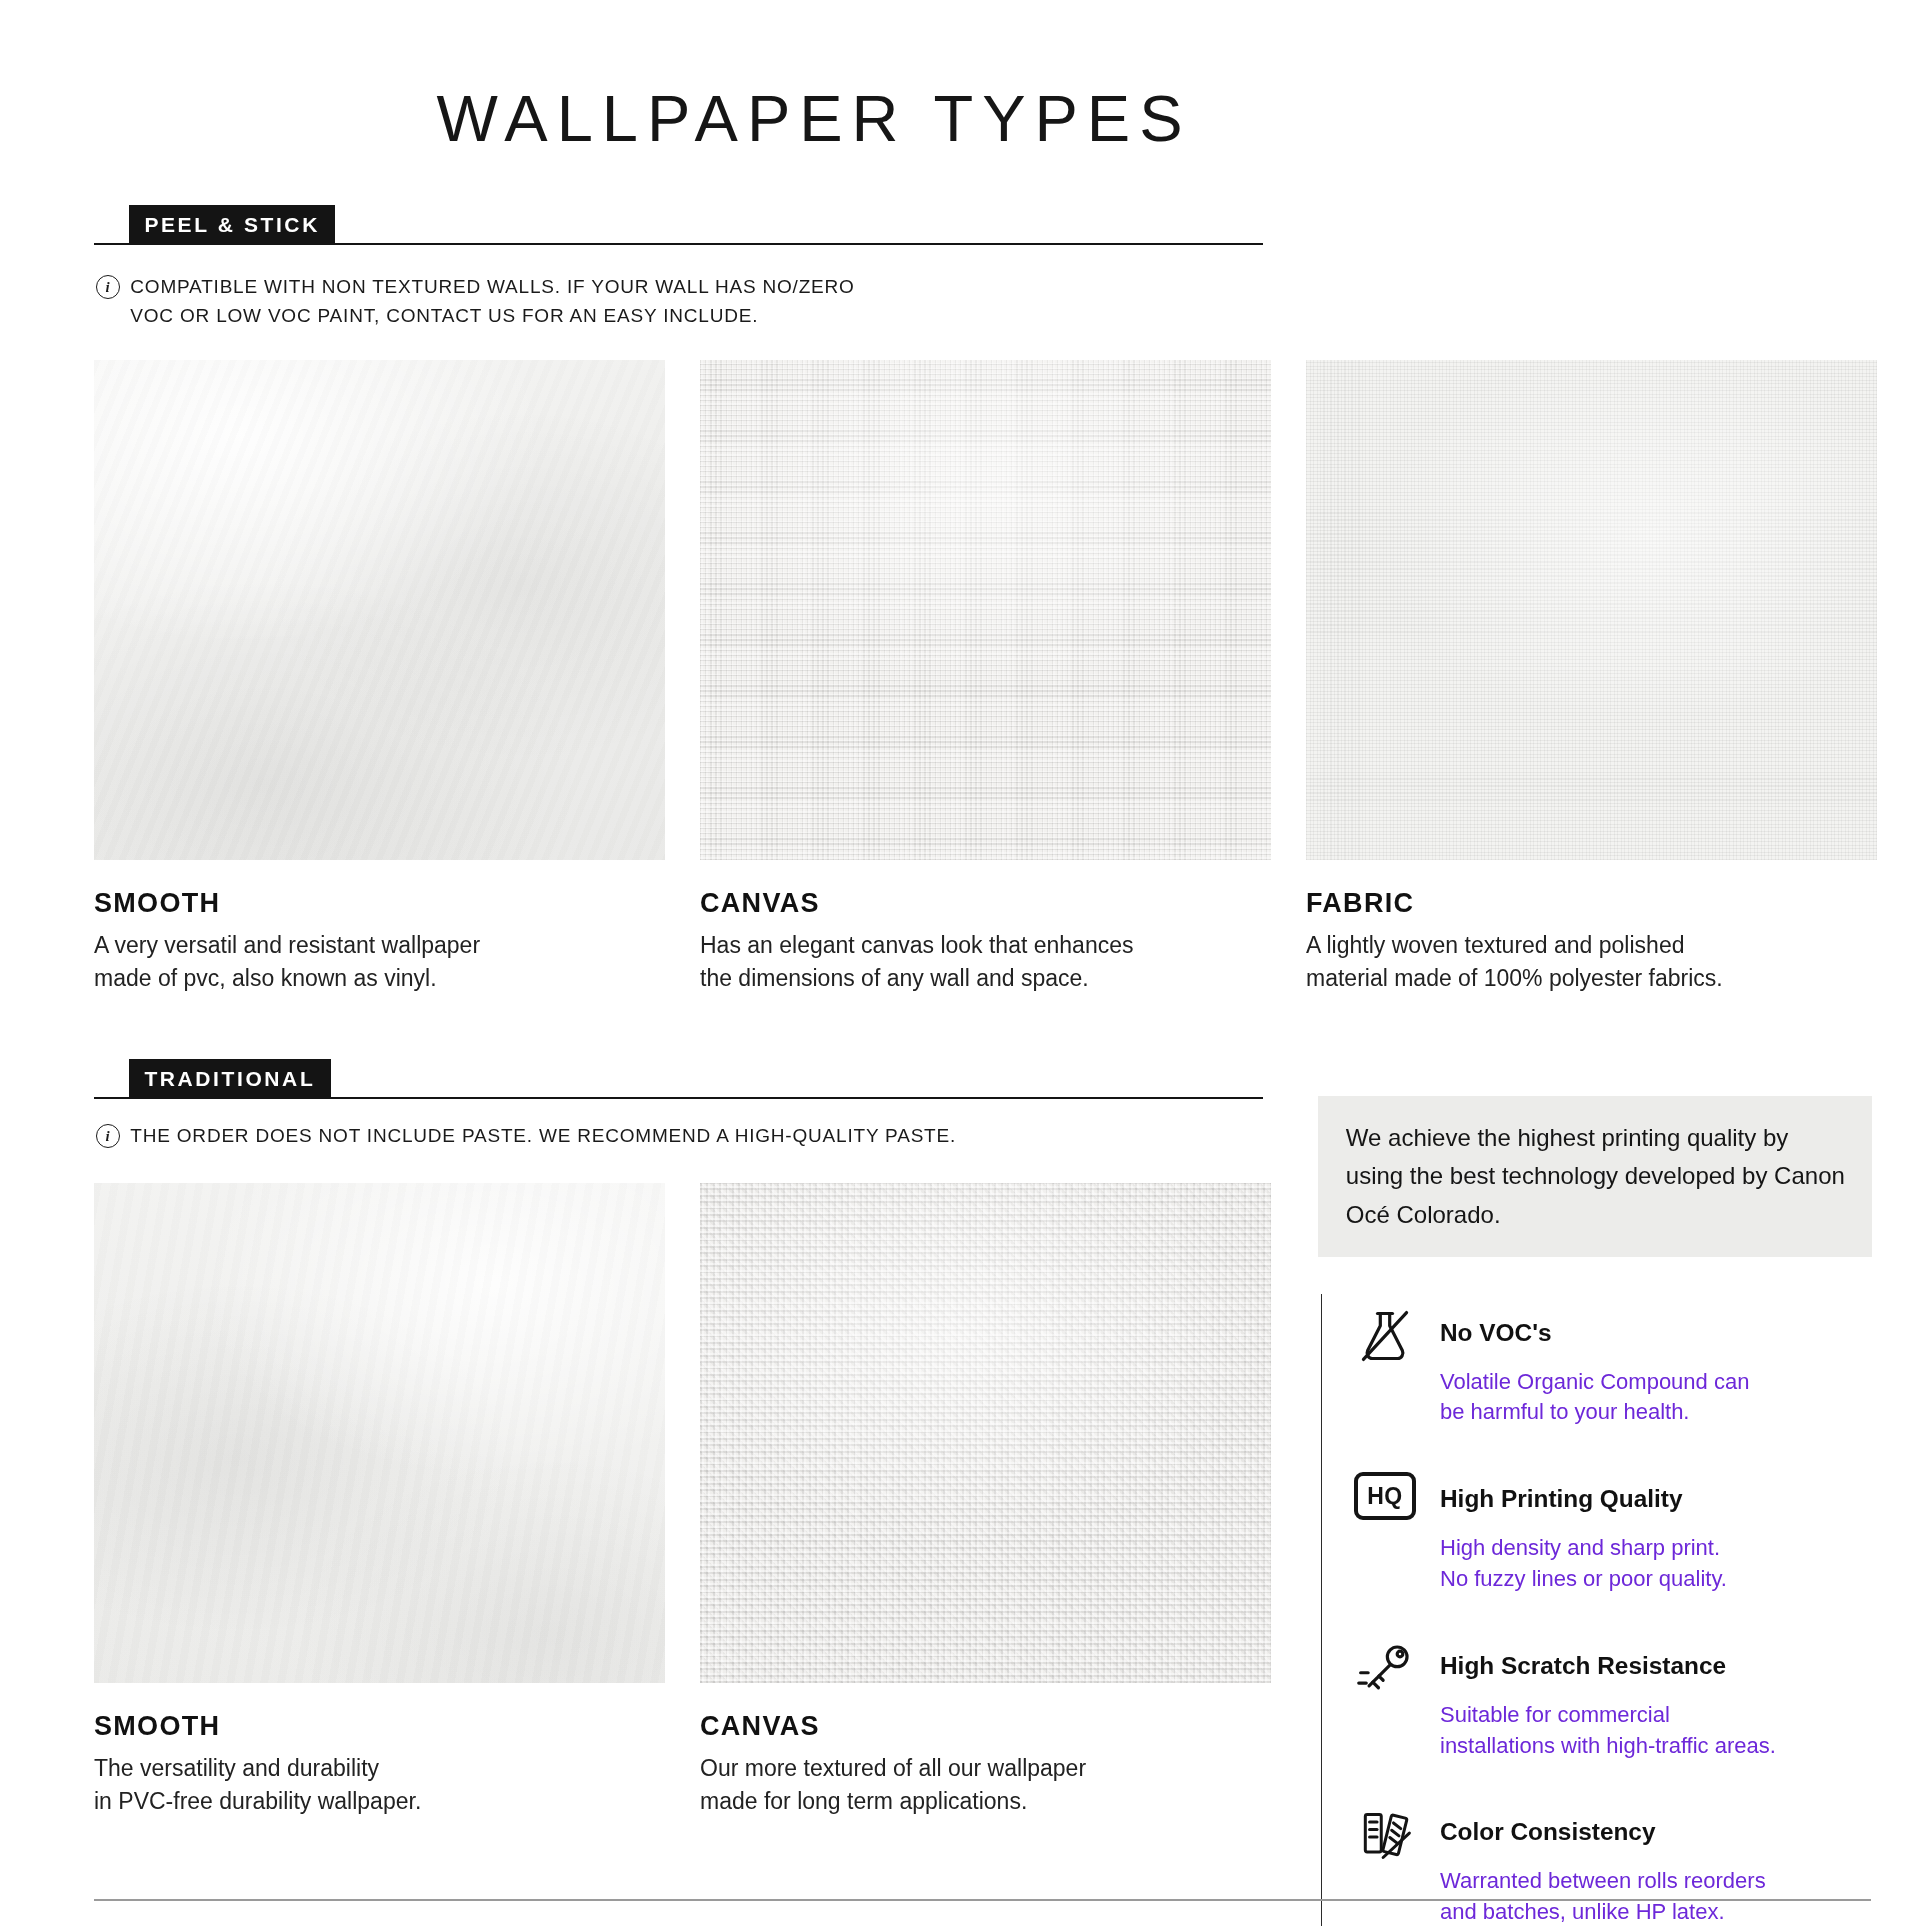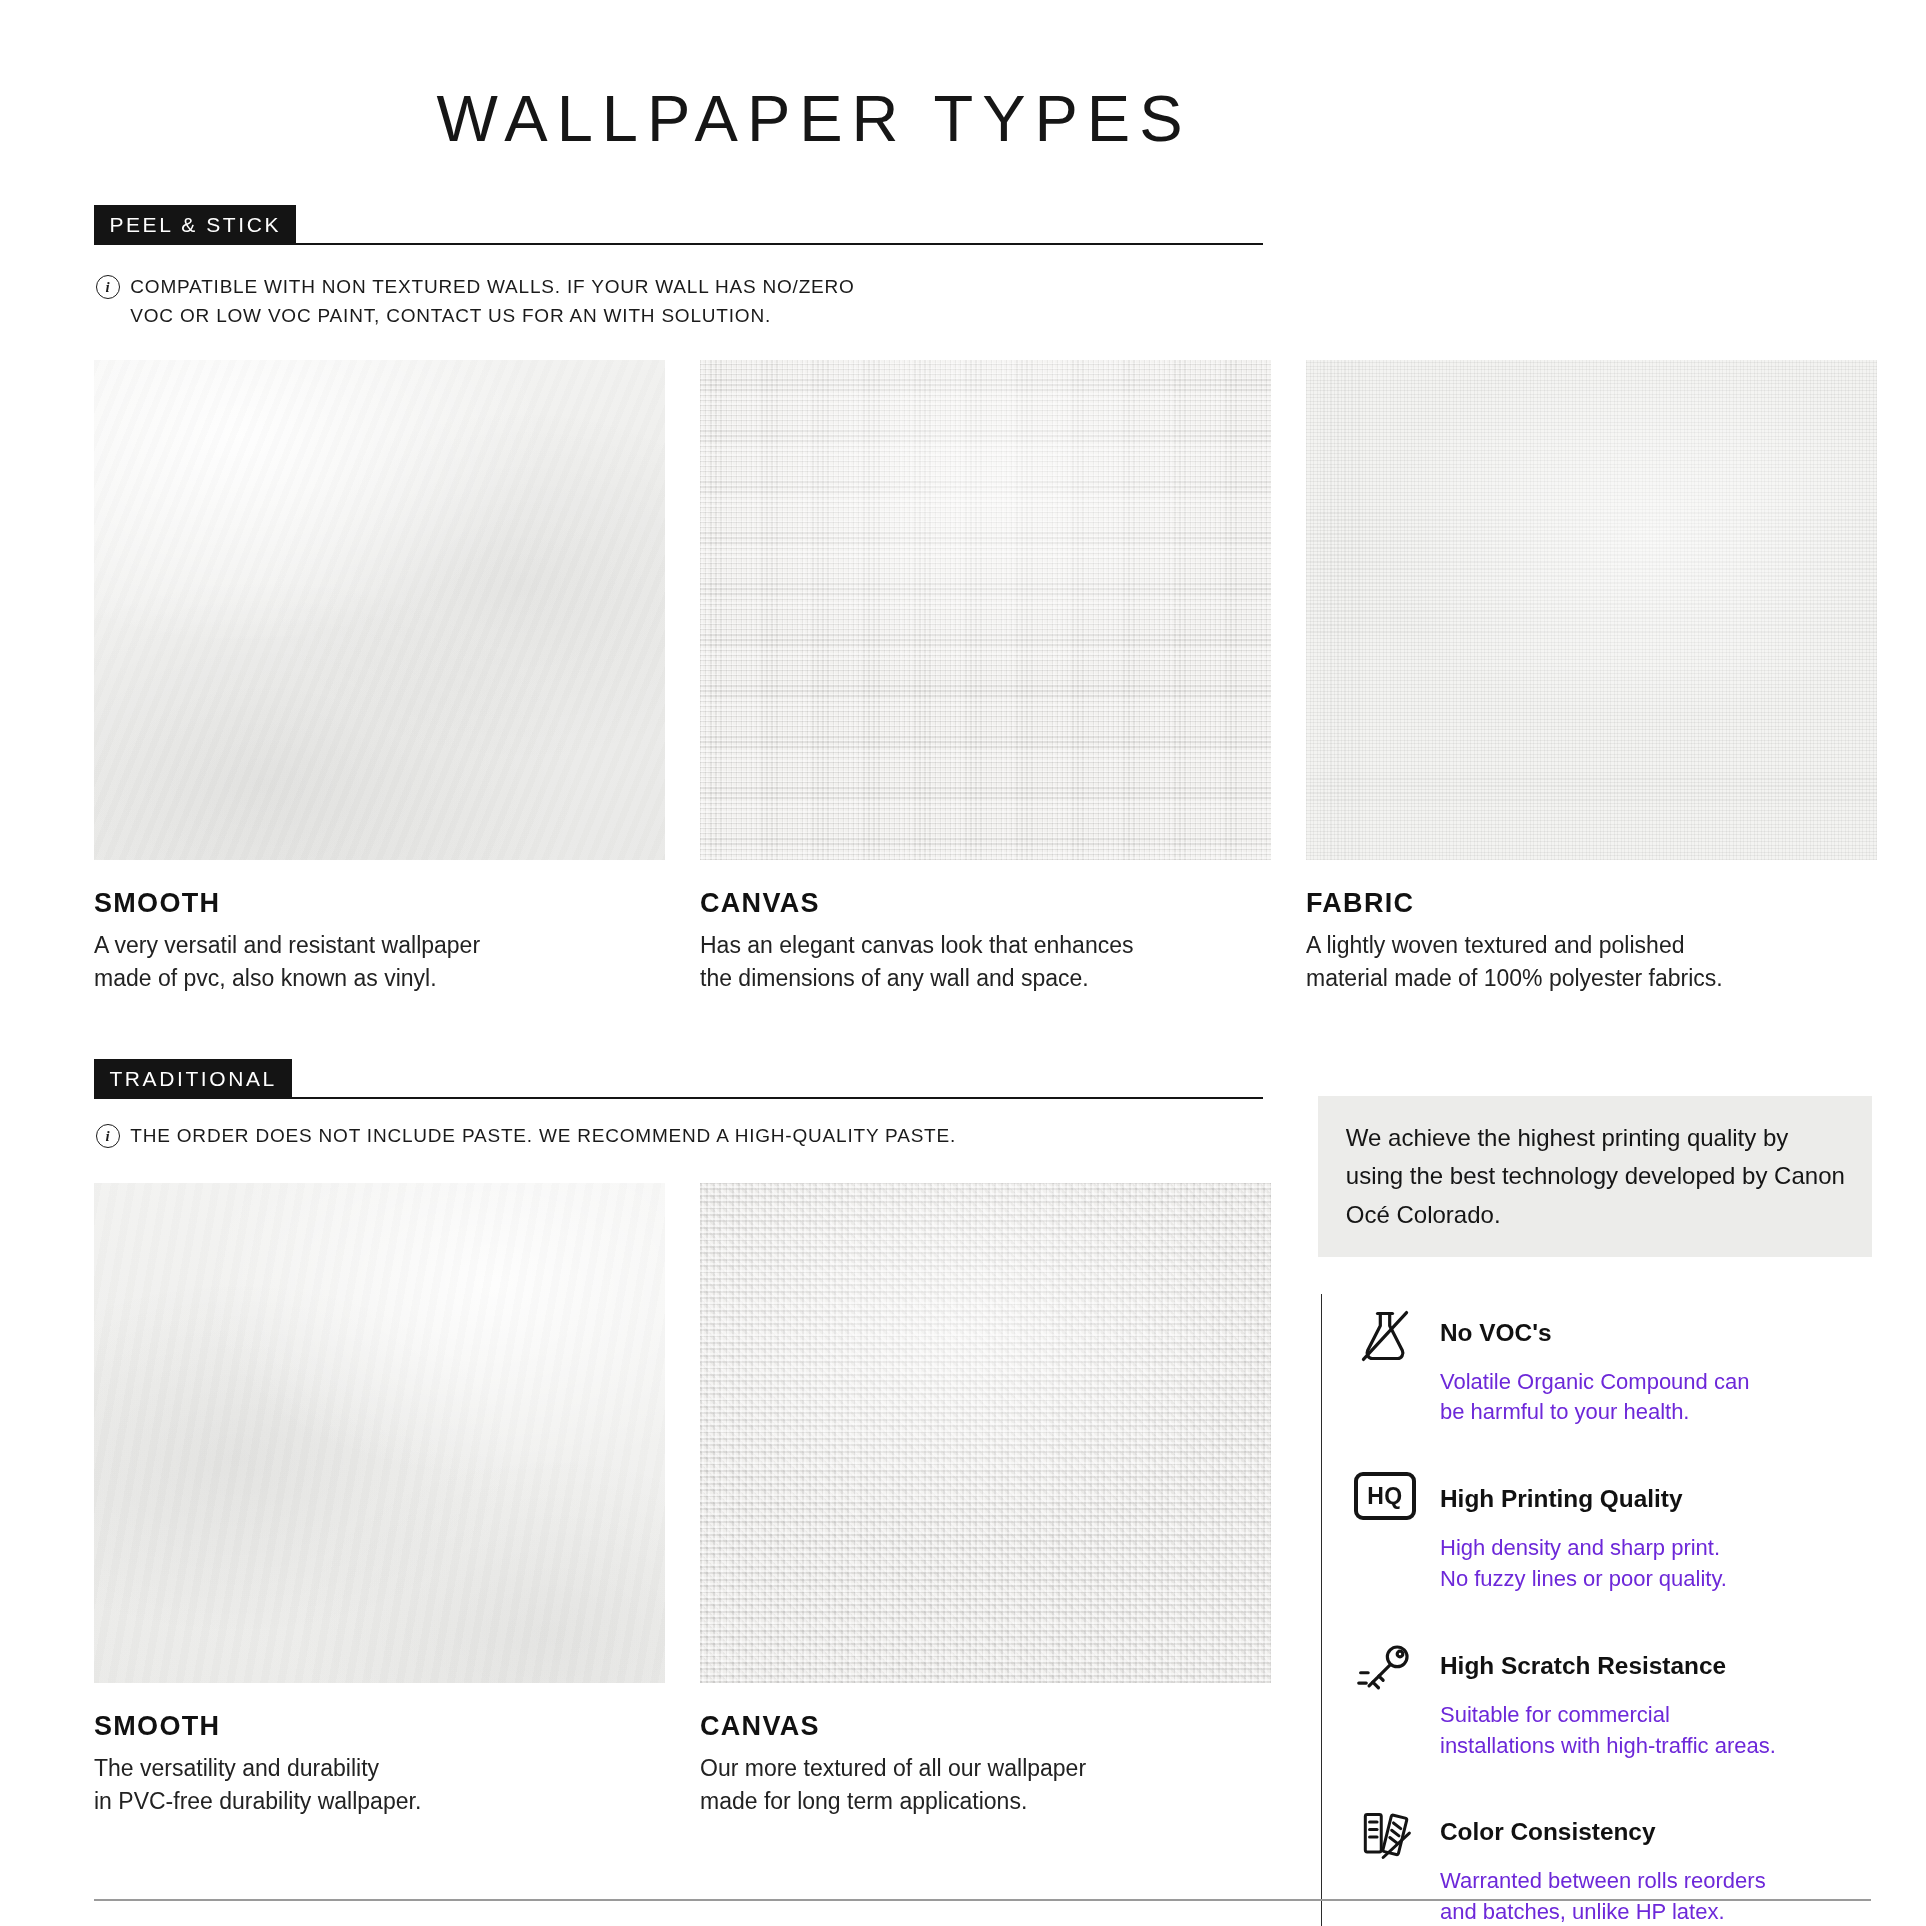--- a/index.html
+++ b/index.html
@@ -7,21 +7,21 @@
   .page { position:relative; width:1926px; height:1926px; background:#ffffff; overflow:hidden;padding-left:41px; }
 
   .title { position:absolute; top:81px; left:814px; transform:translateX(-50%);
            font-size:65px; font-weight:500; letter-spacing:9px; color:#161616;
            white-space:nowrap; margin:0; }
 
   .section-header { position:absolute; left:94px; width:1169px; border-bottom:2.6px solid #141414; }
   .peel-header { top:205px; }
   .trad-header { top:1059px; }
   .badge { display:inline-block; background:#141414; color:#ffffff; font-size:21px;
-           font-weight:400; letter-spacing:2.6px; padding:7.7px 15.4px 6.4px; vertical-align:bottom; }
+           font-weight:700; letter-spacing:2.6px; padding:7.7px 15.4px 6.4px; vertical-align:bottom;margin-left:35px; }
 
   .note { position:absolute; left:96px; display:flex; align-items:flex-start; gap:10.3px;
           font-size:19px; letter-spacing:0.8px; line-height:1.55; color:#1a1a1a; }
   .note-peel { top:272px; }
   .note-trad { top:1121px; }
   .info-icon { flex:none; width:22px; height:22px; border:1.9px solid #1a1a1a; border-radius:50%;
                display:flex; align-items:center; justify-content:center; font-size:14.8px;
                font-weight:700; font-family:"Liberation Serif", serif; font-style:italic; margin-top:3.2px; }
 
   .swatch-row { position:absolute; left:94px; display:flex; gap:35px; }
@@ -98,21 +98,21 @@
   <h1 class="title">WALLPAPER TYPES</h1>
 
   <div class="section-header peel-header">
     <span class="badge">PEEL &amp; STICK</span>
   </div>
 
   <div class="note note-peel">
     <span class="info-icon">i</span>
     <div>
       <div>COMPATIBLE WITH NON TEXTURED WALLS. IF YOUR WALL HAS NO/ZERO</div>
-      <div>VOC OR LOW VOC PAINT, CONTACT US FOR AN WITH SOLUTION.</div>
+      <div>VOC OR LOW VOC PAINT, CONTACT US FOR AN EASY INCLUDE.</div>
     </div>
   </div>
 
   <div class="swatch-row row-peel">
     <div class="card">
       <div class="swatch tex-smooth"></div>
       <div class="swatch-name">SMOOTH</div>
       <div class="swatch-desc">
         <div>A very versatil and resistant wallpaper</div>
         <div>made of pvc, also known as vinyl.</div>

